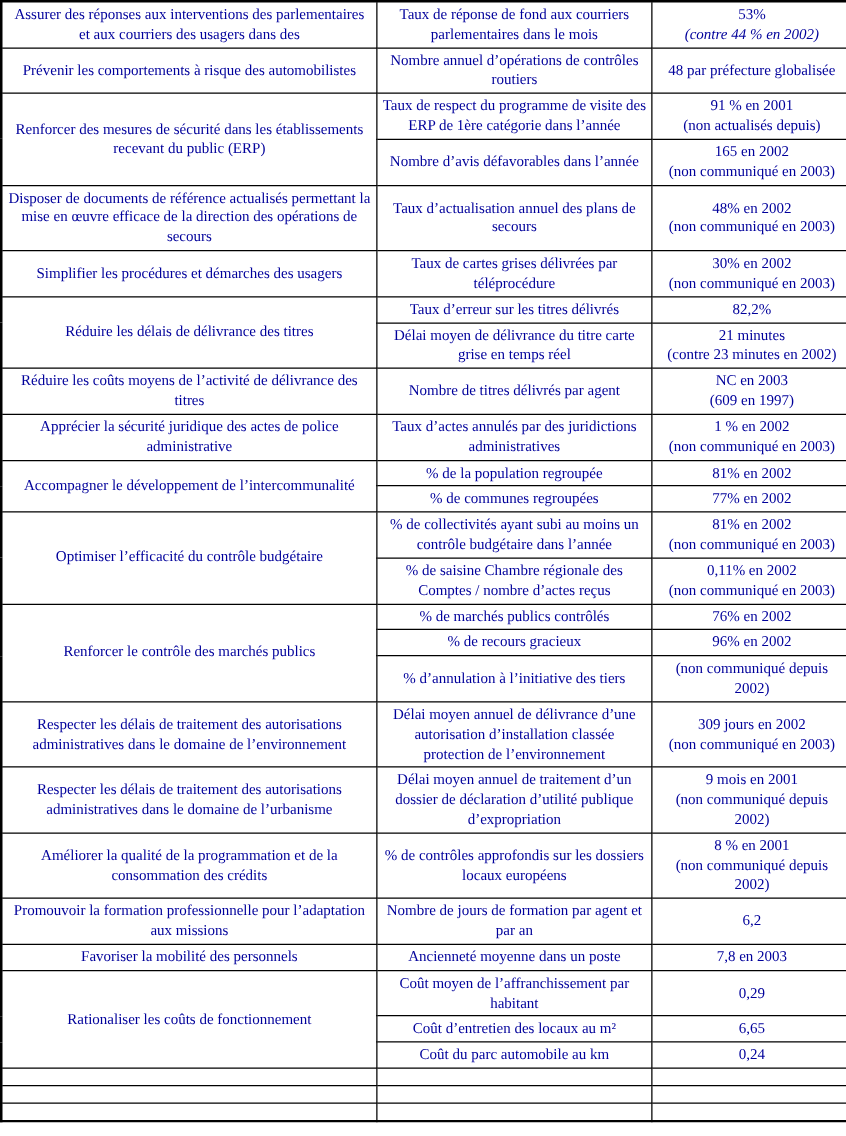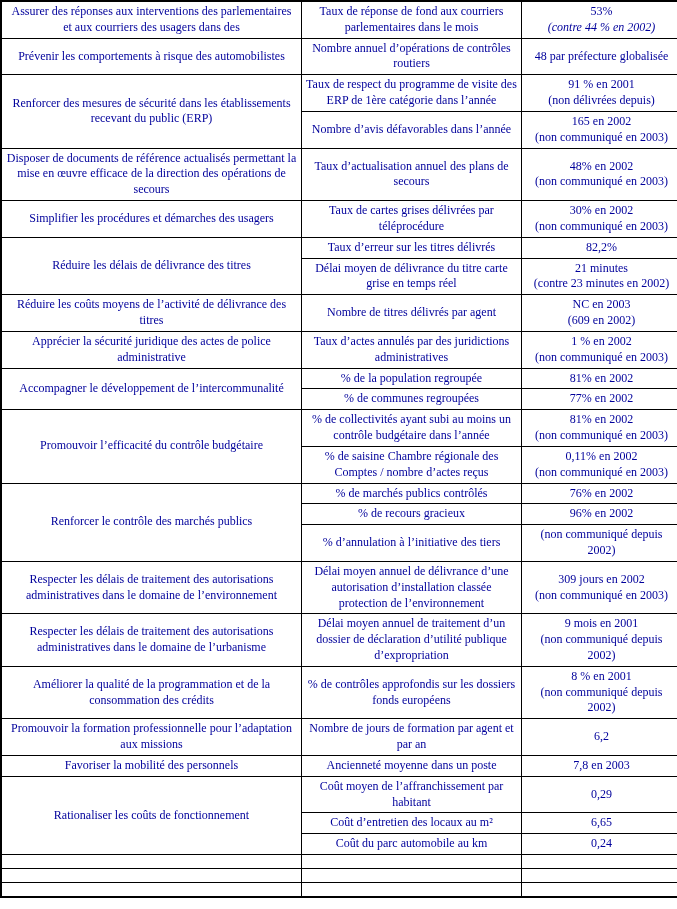--- a/index.html
+++ b/index.html
@@ -59,21 +59,21 @@
         <span>48 par préfecture globalisée</span>
         <span class="note"></span>
       </td>
     </tr>
 
     <tr>
       <td class="obj" rowspan="2">Renforcer des mesures de sécurité dans les établissements recevant du public (ERP)</td>
       <td class="ind">Taux de respect du programme de visite des ERP de 1ère catégorie dans l’année</td>
       <td class="val">
         <span>91 % en 2001</span>
-        <span class="note">(non délivrées depuis)</span>
+        <span class="note">(non actualisés depuis)</span>
       </td>
     </tr>
     <tr>
       <td class="ind">Nombre d’avis défavorables dans l’année</td>
       <td class="val">
         <span>165 en 2002</span>
         <span class="note">(non communiqué en 2003)</span>
       </td>
     </tr>
 
@@ -109,21 +109,21 @@
         <span>21 minutes</span>
         <span class="note">(contre 23 minutes en 2002)</span>
       </td>
     </tr>
 
     <tr>
       <td class="obj">Réduire les coûts moyens de l’activité de délivrance des titres</td>
       <td class="ind">Nombre de titres délivrés par agent</td>
       <td class="val">
         <span>NC en 2003</span>
-        <span class="note">(609 en 2002)</span>
+        <span class="note">(609 en 1997)</span>
       </td>
     </tr>
 
     <tr>
       <td class="obj">Apprécier la sécurité juridique des actes de police administrative</td>
       <td class="ind">Taux d’actes annulés par des juridictions administratives</td>
       <td class="val">
         <span>1 % en 2002</span>
         <span class="note">(non communiqué en 2003)</span>
       </td>
@@ -137,21 +137,21 @@
       </td>
     </tr>
     <tr>
       <td class="ind">% de communes regroupées</td>
       <td class="val">
         <span>77% en 2002</span>
       </td>
     </tr>
 
     <tr>
-      <td class="obj" rowspan="2">Promouvoir l’efficacité du contrôle budgétaire</td>
+      <td class="obj" rowspan="2">Optimiser l’efficacité du contrôle budgétaire</td>
       <td class="ind">% de collectivités ayant subi au moins un contrôle budgétaire dans l’année</td>
       <td class="val">
         <span>81% en 2002</span>
         <span class="note">(non communiqué en 2003)</span>
       </td>
     </tr>
     <tr>
       <td class="ind">% de saisine Chambre régionale des Comptes / nombre d’actes reçus</td>
       <td class="val">
         <span>0,11% en 2002</span>
@@ -192,21 +192,21 @@
       <td class="obj">Respecter les délais de traitement des autorisations administratives dans le domaine de l’urbanisme</td>
       <td class="ind">Délai moyen annuel de traitement d’un dossier de déclaration d’utilité publique d’expropriation</td>
       <td class="val">
         <span>9 mois en 2001</span>
         <span class="note">(non communiqué depuis 2002)</span>
       </td>
     </tr>
 
     <tr>
       <td class="obj">Améliorer la qualité de la programmation et de la consommation des crédits</td>
-      <td class="ind">% de contrôles approfondis sur les dossiers fonds européens</td>
+      <td class="ind">% de contrôles approfondis sur les dossiers locaux européens</td>
       <td class="val">
         <span>8 % en 2001</span>
         <span class="note">(non communiqué depuis 2002)</span>
       </td>
     </tr>
 
     <tr>
       <td class="obj">Promouvoir la formation professionnelle pour l’adaptation aux missions</td>
       <td class="ind">Nombre de jours de formation par agent et par an</td>
       <td class="val">

